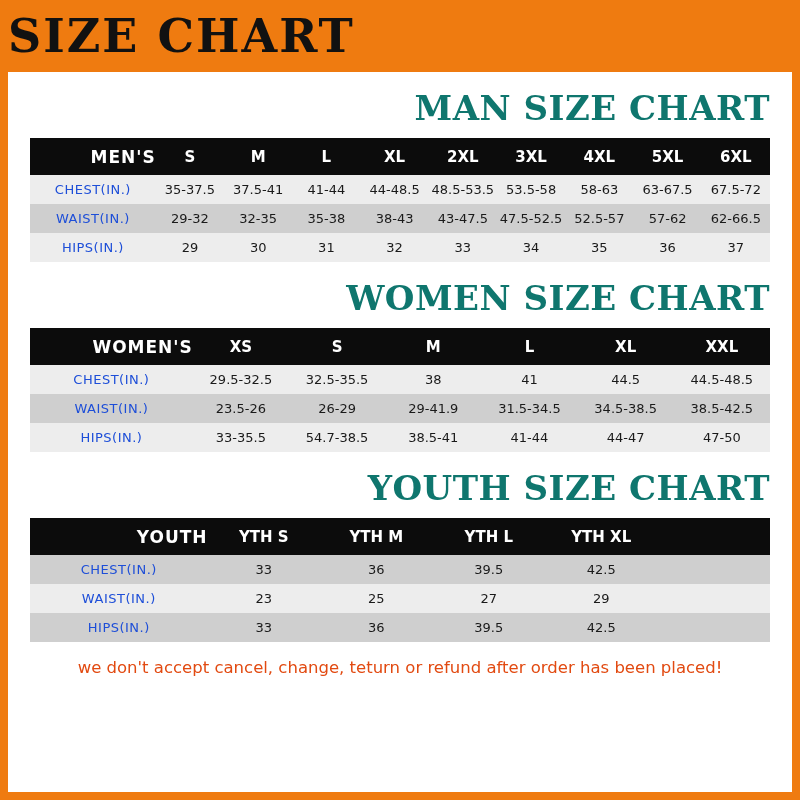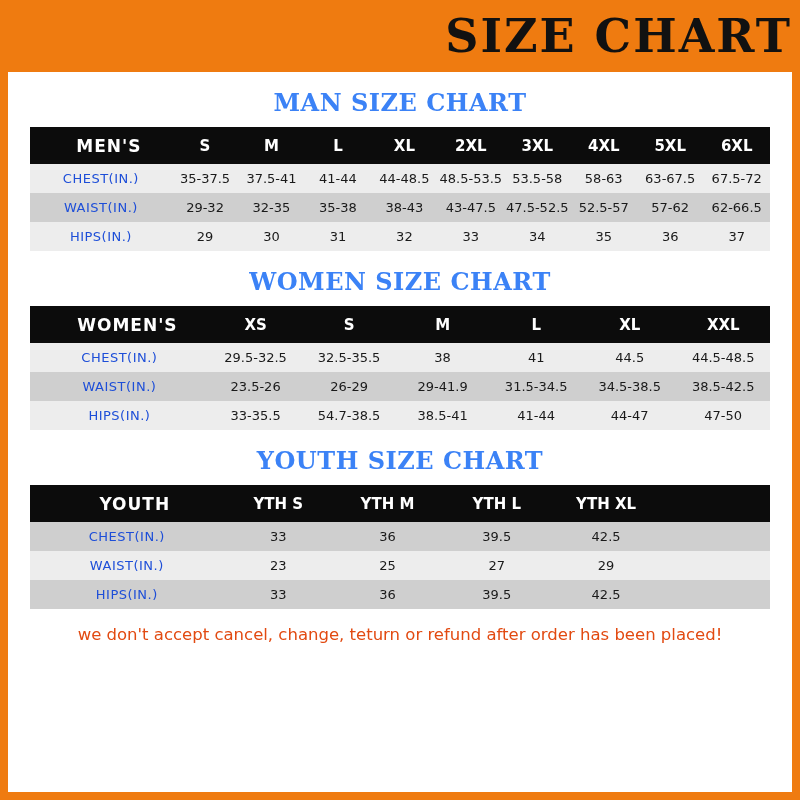--- a/index.html
+++ b/index.html
@@ -21,39 +21,39 @@
     border-left: 8px solid #ef7b10;
     border-right: 8px solid #ef7b10;
     border-bottom: 8px solid #ef7b10;
     background: #ffffff;
   }
   .header-band {
     height: 72px;
     background: #ef7b10;
     display: flex;
     align-items: center;
-    justify-content: flex-end;
+    justify-content: flex-start;
   }
   .header-title {
     font-family: "DejaVu Serif", serif;
     font-weight: bold;
     font-size: 46px;
     letter-spacing: 2px;
     color: #111111;
     line-height: 1;
   }
   .section {
     padding: 0 22px;
   }
   .section-title {
-    text-align: center;
+    text-align: right;
     font-family: "DejaVu Serif", serif;
     font-weight: bold;
-    font-size: 24px;
-    color: #3b82f6;
+    font-size: 34px;
+    color: #0f766e;
     letter-spacing: 0.5px;
     margin: 16px 0 10px 0;
   }
   table.size {
     width: 100%;
     border-collapse: collapse;
     table-layout: fixed;
   }
   table.size th, table.size td {
     text-align: center;
@@ -65,22 +65,21 @@
     font-family: "DejaVu Sans", sans-serif;
   }
   table.size thead th {
     background: #0c0c0c;
     color: #ffffff;
     font-weight: bold;
     font-size: 15px;
     height: 37px;
   }
   table.size thead th.rowlabel {
-    text-align: center;
-    padding-left: 16px;
+    text-align: right;
     font-size: 17px;
     letter-spacing: 1px;
   }
   table.size tbody tr.light td {
     background: #ededed;
   }
   table.size tbody tr.dark td {
     background: #cfcfcf;
   }
   table.size tbody td.rowlabel {

